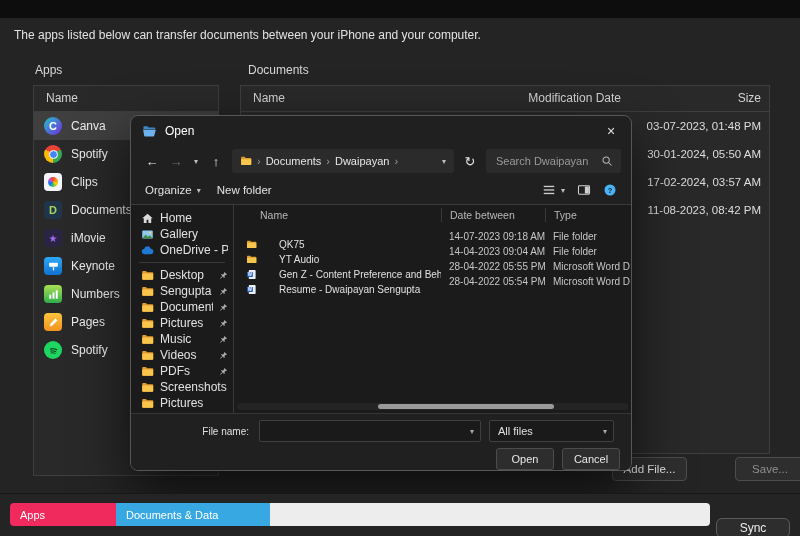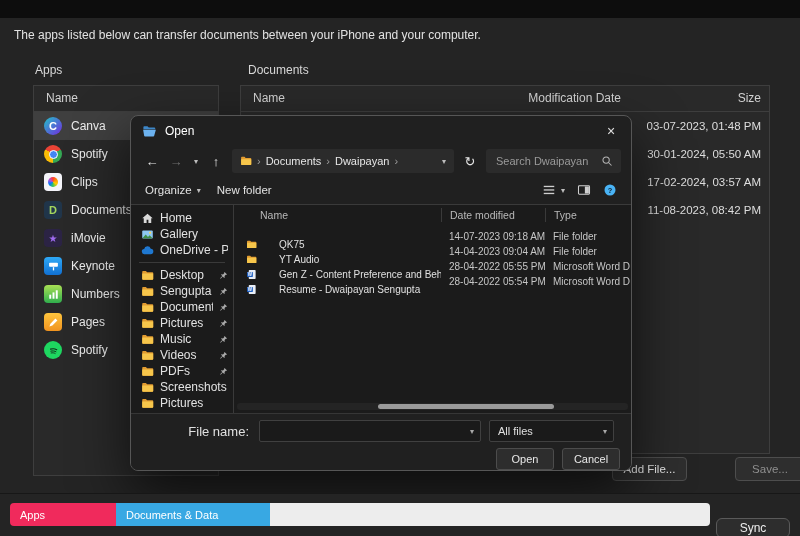--- a/index.html
+++ b/index.html
@@ -98,21 +98,21 @@
   .fh.first{border-left:0;padding-left:26px;}
   .file-rows{padding-top:3px;}
   .file-row{display:grid;grid-template-columns:1fr 104px 86px;height:15px;align-items:center;font-size:10px;color:#e0e0e0;}
   .fc-name{display:flex;align-items:center;gap:22px;padding-left:12px;white-space:nowrap;overflow:hidden;min-width:0;margin-top:16px;}
   .fc-name svg{width:11px;height:11px;flex:0 0 11px;}
   .fc-date,.fc-type{color:#c6c6c6;padding-left:8px;white-space:nowrap;overflow:hidden;}
   .hscroll{position:absolute;left:3px;right:3px;bottom:3px;height:7px;background:#242424;border-radius:3px;}
   .hthumb{position:absolute;left:36%;width:45%;top:1px;height:5px;background:#9a9a9a;border-radius:2.5px;}
   .dlg-footer{flex:0 0 56px;background:#202020;border-top:1px solid #363636;box-sizing:border-box;padding-top:6px;}
   .fn-row{display:flex;align-items:center;}
-  .fn-label{flex:0 0 128px;width:128px;text-align:right;padding-right:10px;font-size:13px;color:#e0e0e0;box-sizing:border-box;}
+  .fn-label{flex:0 0 128px;width:128px;text-align:right;padding-right:10px;font-size:10px;color:#e0e0e0;box-sizing:border-box;}
   .combo{height:22px;background:#1a1a1a;border:1px solid #404040;border-radius:2px;display:flex;align-items:center;box-sizing:border-box;}
   .combo input{flex:1;background:transparent;border:0;outline:0;color:#e0e0e0;font-size:11px;padding:0 6px;
                font-family:inherit;min-width:0;}
   .combo .dd{font-size:8px;color:#a8a8a8;padding:0 6px;}
   .combo.fname{width:222px;}
   .combo.ftype{width:125px;margin-left:8px;}
   .combo .val{flex:1;font-size:11px;color:#e0e0e0;padding-left:8px;}
   .btn-row{display:flex;justify-content:flex-end;gap:8px;padding:6px 11px 0 0;}
   .dlgbtn{width:58px;height:22px;background:#2d2d2d;border:1px solid #4c4c4c;border-radius:3px;display:flex;
           align-items:center;justify-content:center;font-size:11px;color:#e8e8e8;box-sizing:border-box;}
@@ -439,21 +439,21 @@
           <svg class="si">
               <use href="#sym-folder"></use>
             </svg>
           <span class="lbl">Pictures</span>
         </div>
       </div>
       <div class="splitter"></div>
       <div class="dlg-files">
         <div class="files-header">
           <span class="fh first">Name</span>
-          <span class="fh">Date modified</span>
+          <span class="fh">Date between</span>
           <span class="fh">Type</span>
         </div>
         <div class="file-rows">
           <div class="file-row">
             <span class="fc-name">
                 <svg>
                   <use href="#sym-folder"></use>
                 </svg>
                 <span>QK75</span>
               </span>

